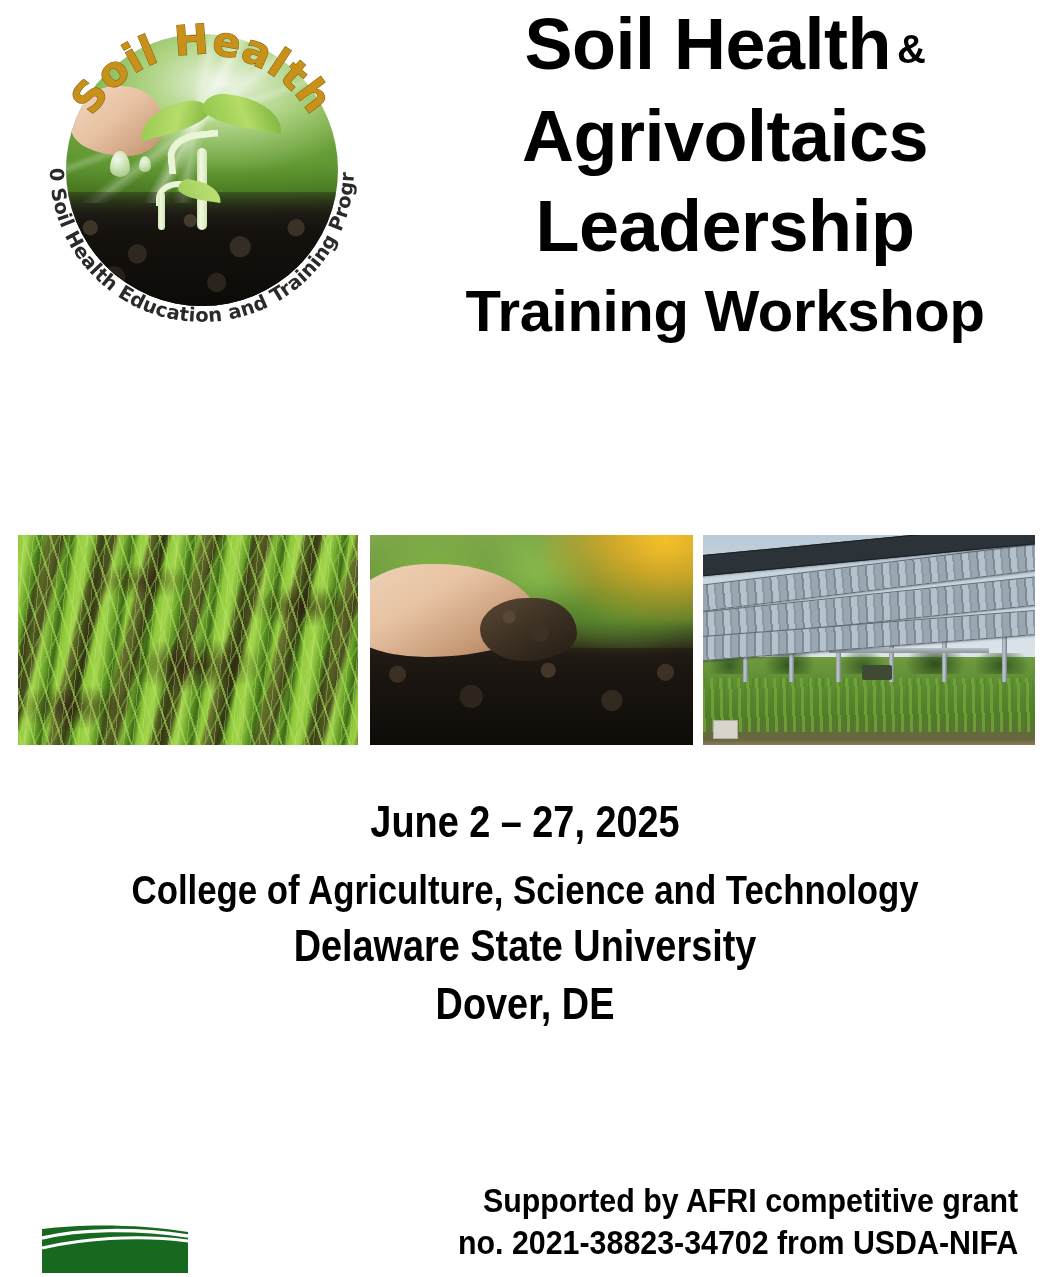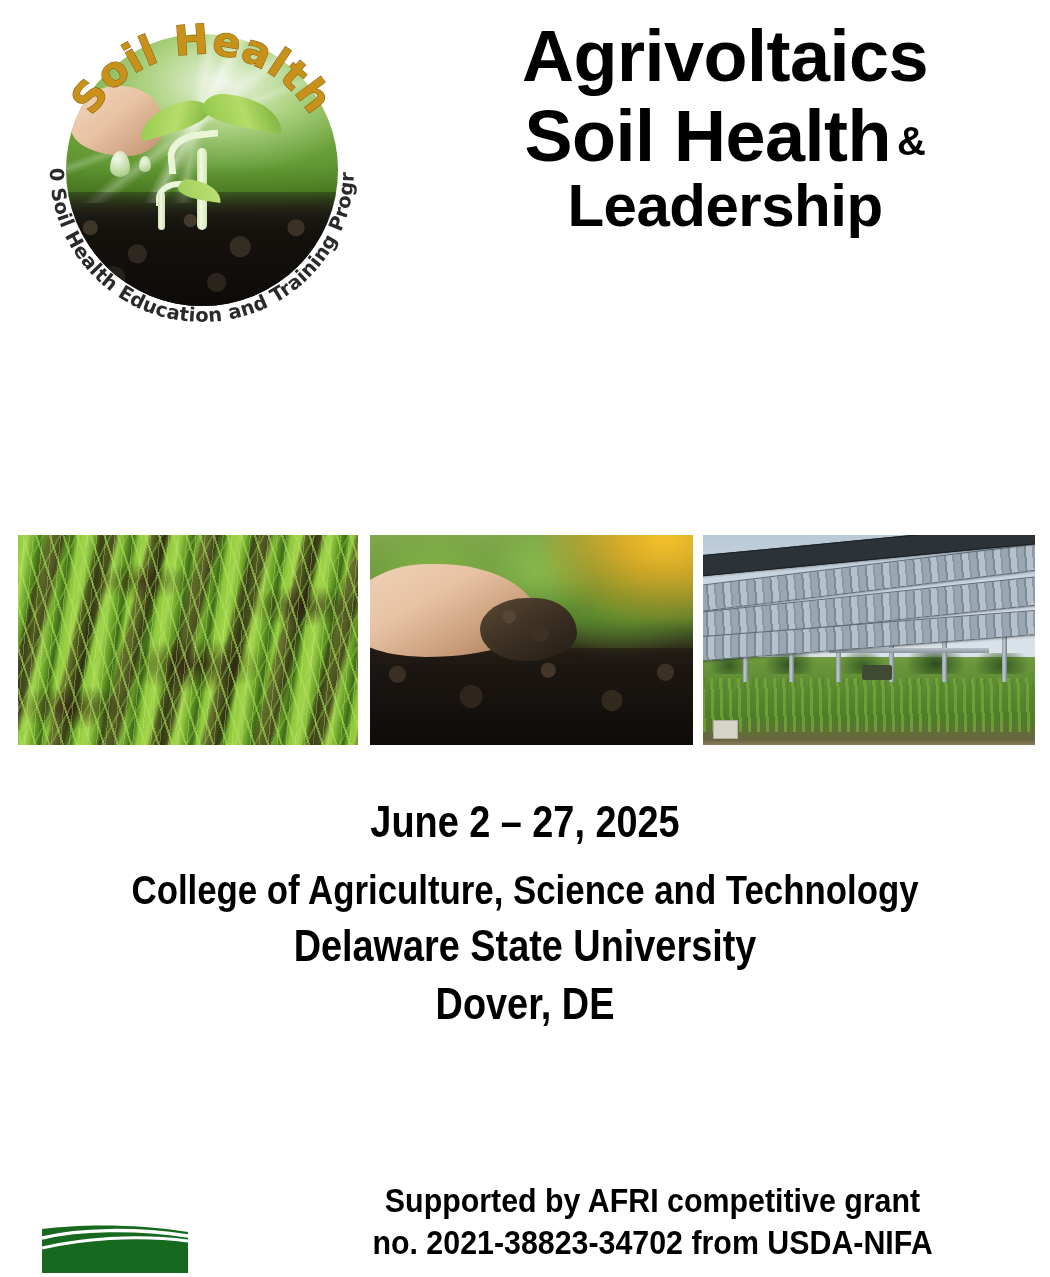--- a/index.html
+++ b/index.html
@@ -204,22 +204,22 @@
     font-weight: bold;
     vertical-align: 6px;
     margin-left: 6px;
   }
   #title-line-2 {
     font-size: 72px;
     margin-top: 20px;
     letter-spacing: -0.5px;
   }
   #title-line-3 {
-    font-size: 60px;
-    margin-top: 4px;
+    font-size: 72px;
+    margin-top: 18px;
     letter-spacing: -0.5px;
   }
   #title-line-4 {
     font-size: 58px;
     margin-top: 20px;
     letter-spacing: -0.3px;
   }
 
   
   #photo-strip {
@@ -441,21 +441,21 @@
     left: 2px; top: 46px;
     width: 146px; height: 50px;
     overflow: hidden;
   }
 
   #grant-note {
     position: absolute;
     left: 255px;
     top: 1180px;
     width: 795px;
-    text-align: center;
+    text-align: right;
   }
   .g-line {
     font-family: "Liberation Sans", sans-serif;
     font-weight: bold;
     font-size: 33px;
     color: #000;
     line-height: 1.28;
     white-space: nowrap;
     transform: scaleX(0.92);
   }
@@ -493,23 +493,24 @@
     <defs>
       <path id="arcBottomPath" d="M 22,166 A 152,152 0 0 0 326,166" fill="none"></path>
     </defs>
     <text>
       <textPath href="#arcBottomPath" startOffset="50%" text-anchor="middle">1890 Soil Health Education and Training Programs</textPath>
     </text>
   </svg>
 </div>
 
 <div id="title-block">
+  <div class="t-line" id="title-line-1"><span>Soil Health</span><span class="amp">&amp;</span></div>
   <div class="t-line" id="title-line-2">Agrivoltaics</div>
-  <div class="t-line" id="title-line-1"><span>Soil Health</span><span class="amp">&amp;</span></div>
   <div class="t-line" id="title-line-3">Leadership</div>
+  <div class="t-line" id="title-line-4">Training Workshop</div>
 </div>
 
 <div id="photo-strip">
 
   <div class="photo" id="photo-corn">
     <div class="bg"></div>
     <div class="soilpatch"></div>
     <div class="blades"></div>
   </div>
 

